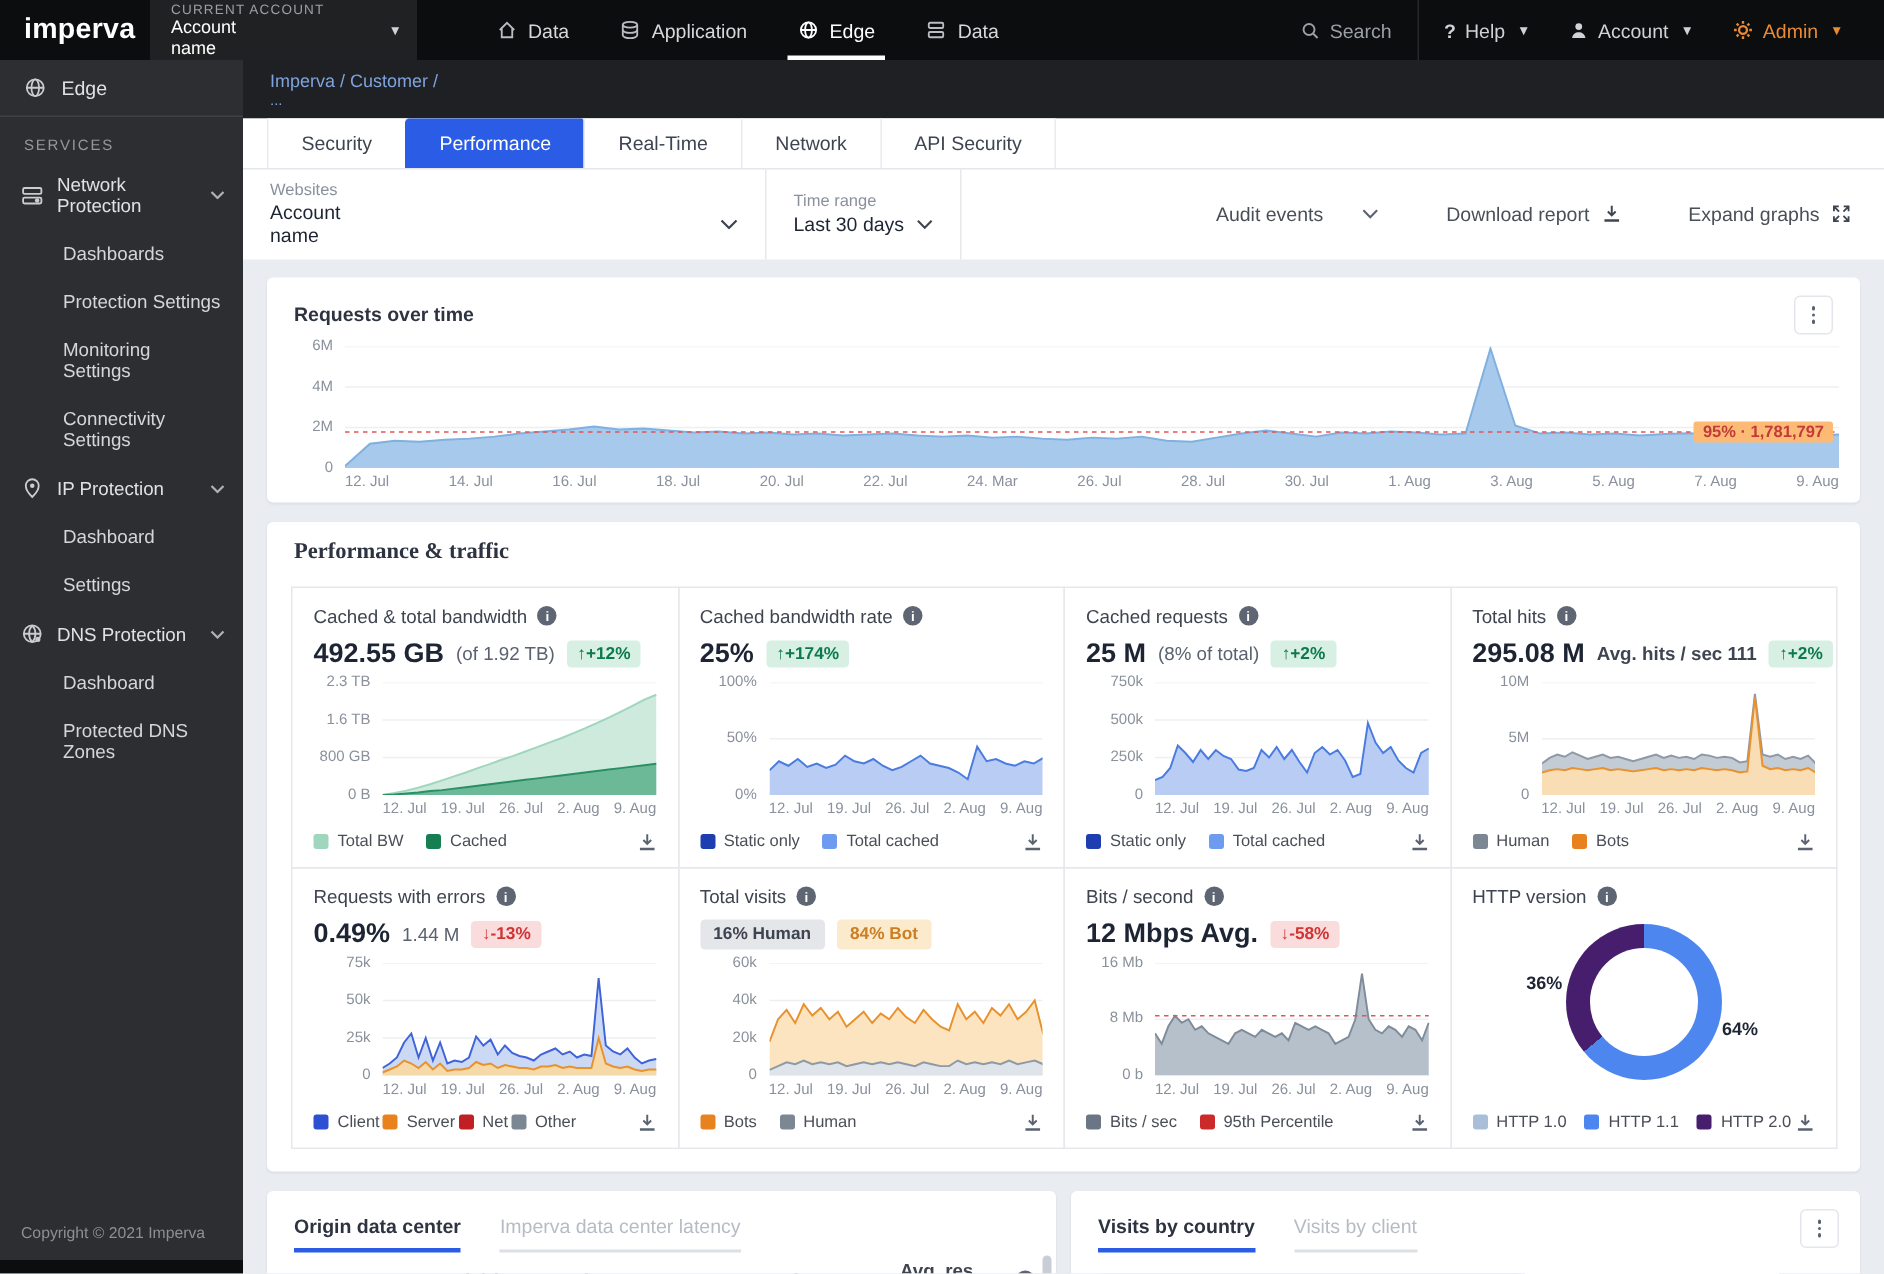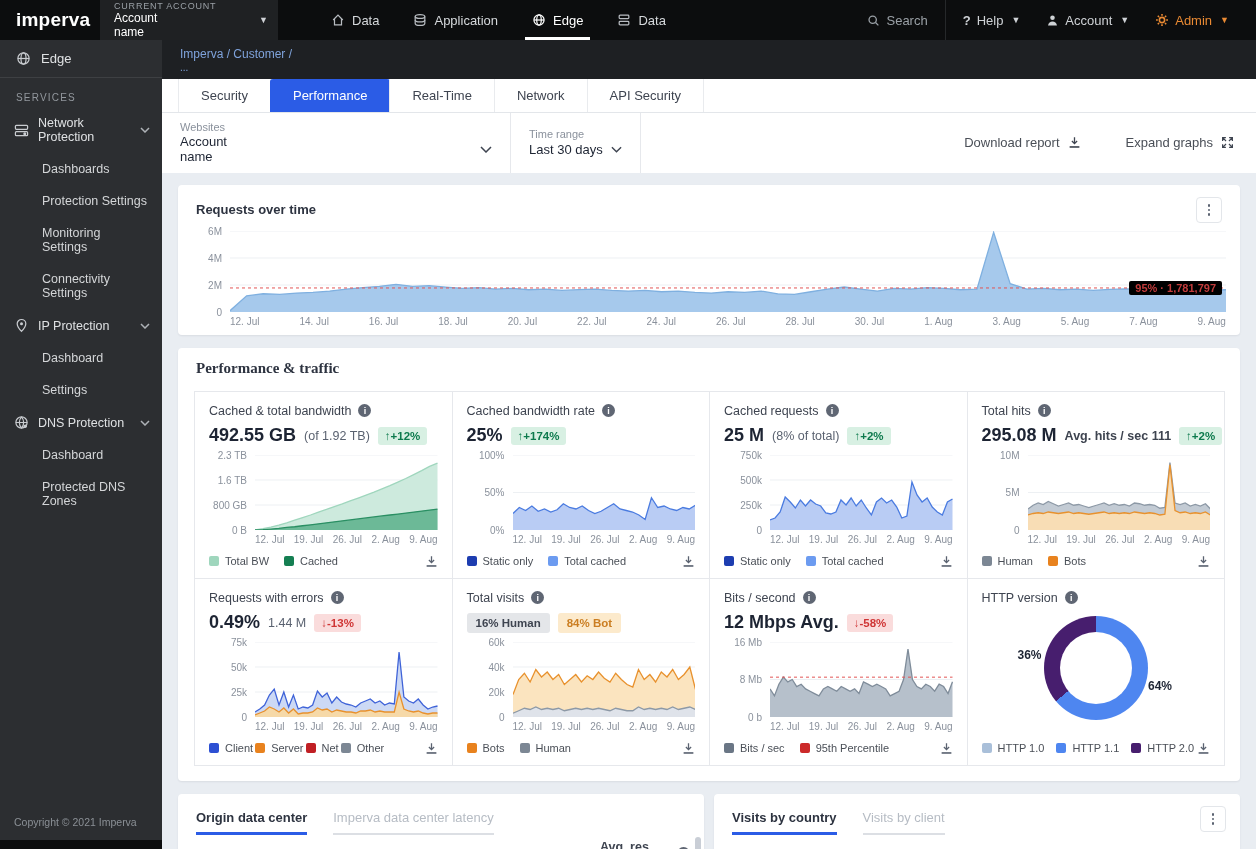--- a/index.html
+++ b/index.html
@@ -74,21 +74,21 @@
   .kebab { width:26px; height:26px; border:1px solid #e3e6ea; border-radius:4px; display:flex; flex-direction:column; align-items:center; justify-content:center; gap:2px; cursor:pointer; background:#fff; flex:none; }
   .kebab i { width:2.5px; height:2.5px; border-radius:50%; background:#5a6270; }
 
   
   .big-chart { height:108px; display:flex; flex-direction:column; padding:4px 14px 8px 6px; }
   .ch-row { display:flex; flex:1; min-height:0; }
   .ch-y { position:relative; width:46px; flex:none; }
   .ytick { position:absolute; right:8px; transform:translateY(-50%); font-size:10px; color:#8a919c; white-space:nowrap; }
   .ch-plot { position:relative; flex:1; }
   .ch-plot svg { position:absolute; inset:0; width:100%; height:100%; }
-  .th-label { position:absolute; right:4px; transform:translateY(-50%); background:#000000; color:#c23b3b; font-size:11px; font-weight:bold; padding:1px 6px; border-radius:2px; white-space:nowrap; z-index:2; }
+  .th-label { position:absolute; right:4px; transform:translateY(-50%); background:#fdba74; color:#c23b3b; font-size:11px; font-weight:bold; padding:1px 6px; border-radius:2px; white-space:nowrap; z-index:2; }
   .ch-x { display:flex; justify-content:space-between; margin-left:46px; font-size:10px; color:#8a919c; padding-top:4px; }
 
   
   .perf-grid { display:grid; grid-template-columns:repeat(4,1fr); padding:6px 16px 16px; }
   .card { border:1px solid #e6e8ec; margin:0 -1px -1px 0; padding:12px 14px 10px; display:flex; flex-direction:column; min-width:0; }
   .card-title-row { display:flex; align-items:center; gap:7px; }
   .card-title { font-size:12.5px; color:#3e4450; }
   .info-icon { width:13px; height:13px; border-radius:50%; background:#5f6673; color:#fff; font-size:9px; font-weight:bold; display:inline-flex; align-items:center; justify-content:center; cursor:pointer; flex:none; font-style:normal; }
   .card-value-row { display:flex; align-items:center; gap:8px; margin-top:7px; min-height:22px; flex-wrap:nowrap; }
   .card-value { font-size:18px; font-weight:bold; color:#1d2433; white-space:nowrap; }
@@ -321,20 +321,28 @@
               <span>Last 30 days</span>
               <span class="chev">
                   <svg width="11" height="7" viewBox="0 0 12 7" fill="none" stroke="#3e4450" stroke-width="1.5">
                     <polyline points="1,1 6,6 11,1"></polyline>
                   </svg>
                 </span>
             </div>
           </div>
           <div class="v-sep"></div>
           <div class="filter-right">
+            <div class="f-btn">
+              <span>Audit events</span>
+              <span class="chev" style="margin-left:18px;">
+                  <svg width="11" height="7" viewBox="0 0 12 7" fill="none" stroke="#5a6270" stroke-width="1.5">
+                    <polyline points="1,1 6,6 11,1"></polyline>
+                  </svg>
+                </span>
+            </div>
             <div class="v-sep"></div>
             <div class="f-btn">
               <span>Download report</span>
               <svg class="icon" width="13" height="13" viewBox="0 0 16 16" fill="none" stroke="#3e4450" stroke-width="1.6">
                   <path d="M8 1.5V9M4.8 6.2 8 9.4l3.2-3.2"></path>
                   <path d="M2 13.5h12" stroke-width="2"></path>
                 </svg>
             </div>
             <div class="v-sep"></div>
             <div class="f-btn">
@@ -379,21 +387,21 @@
                   <span class="th-label" style="top:70.33%">95% · 1,781,797</span>
                 </div>
               </div>
               <div class="ch-x">
                 <span>12. Jul</span>
                 <span>14. Jul</span>
                 <span>16. Jul</span>
                 <span>18. Jul</span>
                 <span>20. Jul</span>
                 <span>22. Jul</span>
-                <span>24. Jul</span>
+                <span>24. Mar</span>
                 <span>26. Jul</span>
                 <span>28. Jul</span>
                 <span>30. Jul</span>
                 <span>1. Aug</span>
                 <span>3. Aug</span>
                 <span>5. Aug</span>
                 <span>7. Aug</span>
                 <span>9. Aug</span>
               </div>
             </div>

